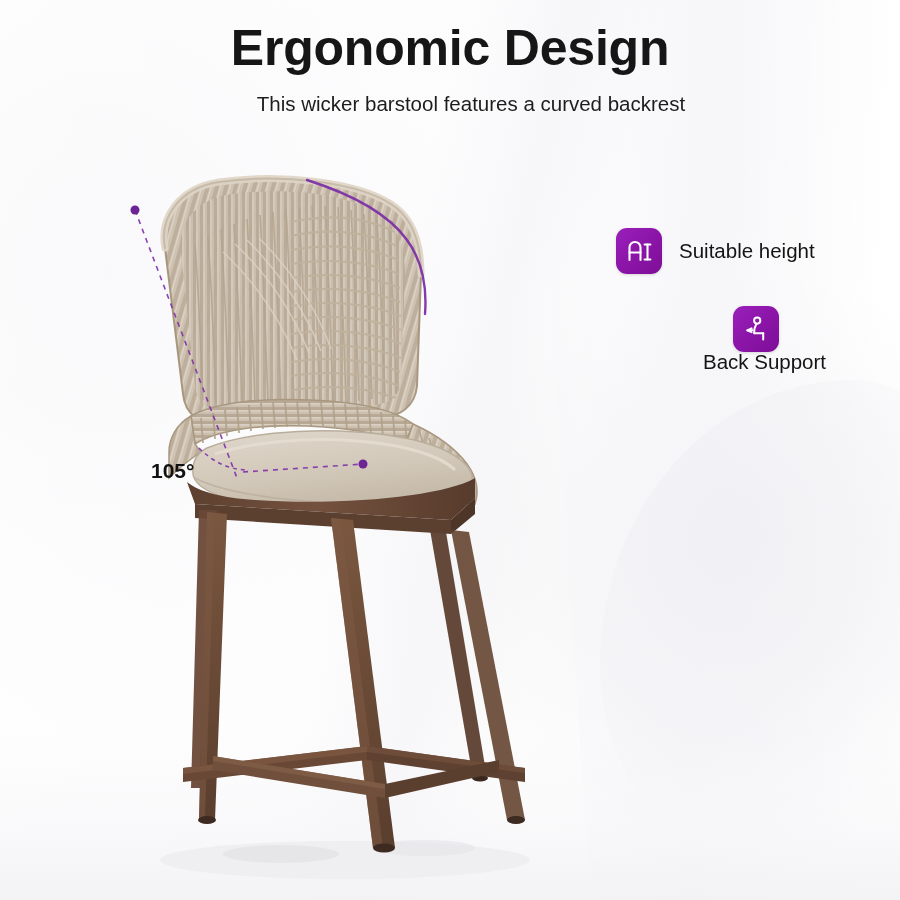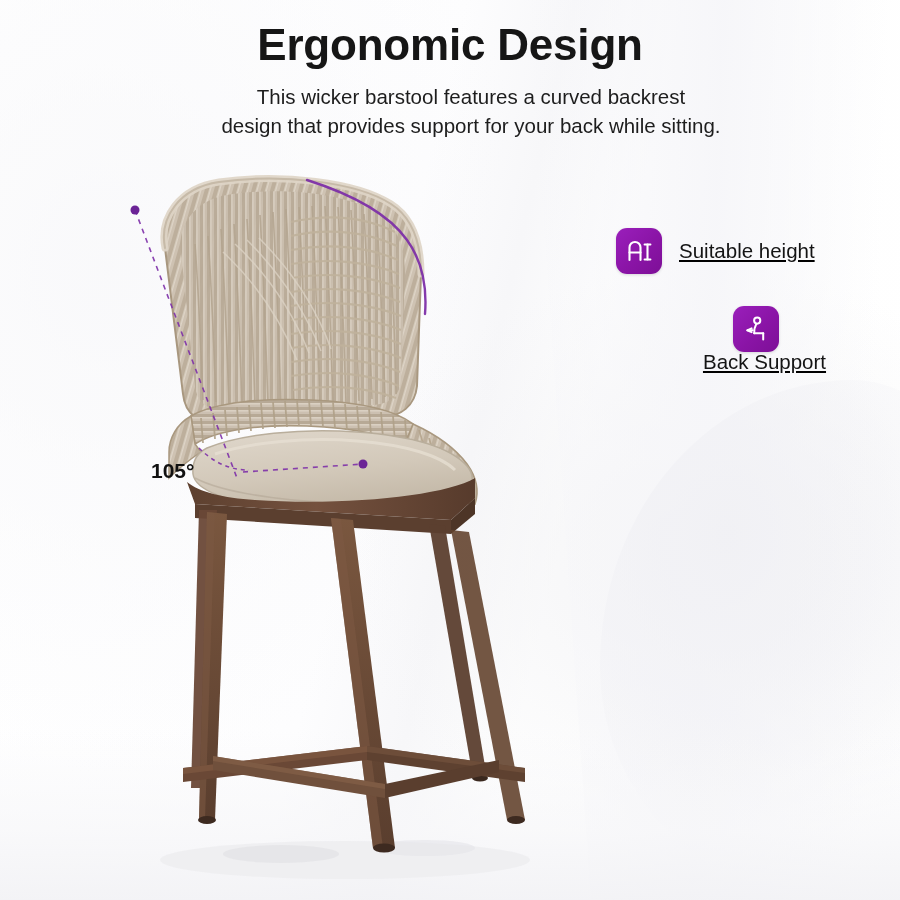--- a/index.html
+++ b/index.html
@@ -58,21 +58,21 @@
 
   
   .header {
     position: absolute;
     left: 0;
     top: 22px;
     width: 900px;
     text-align: center;
   }
   .title {
-    font-size: 44px;
+    font-size: 50px;
     font-weight: bold;
     color: #161616;
     letter-spacing: -0.2px;
     line-height: 1.05;
     margin: 0;
   }
   .subtitle {
     margin: 14px 0 0 0;
     font-size: 20.5px;
     color: #1d1d1d;
@@ -104,21 +104,20 @@
     position: absolute;
     left: 616px;
     top: 228px;
     width: 280px;
   }
   .feature-row {
     display: flex;
     align-items: center;
     height: 46px;
     margin-bottom: 32px;
-    text-decoration: underline;
   }
   .feature-row:last-child { margin-bottom: 0; flex-direction: column; }
 
   .feature-icon {
     width: 46px;
     height: 46px;
     border-radius: 11px;
     flex: 0 0 46px;
     display: flex;
     align-items: center;
@@ -149,21 +148,20 @@
 <div id="page">
 
   <div class="bg-sweep"></div>
   <div class="bg-arc"></div>
   <div class="bg-shadow-bottom"></div>
 
   <div class="header">
     <h1 class="title">Ergonomic Design</h1>
     <p class="subtitle">
       <span class="line">This wicker barstool features a curved backrest</span>
-      <span class="line">design that provides support for your back while sitting.</span>
     </p>
   </div>
 
   <div class="product">
     <svg viewBox="0 0 520 740" xmlns="http://www.w3.org/2000/svg">
       <defs>
         <linearGradient id="wickerGrad" x1="0" y1="0" x2="1" y2="0.3">
           <stop offset="0%" stop-color="#d9cfc1"></stop>
           <stop offset="45%" stop-color="#cabda c"></stop>
           <stop offset="100%" stop-color="#c3b5a2"></stop>

